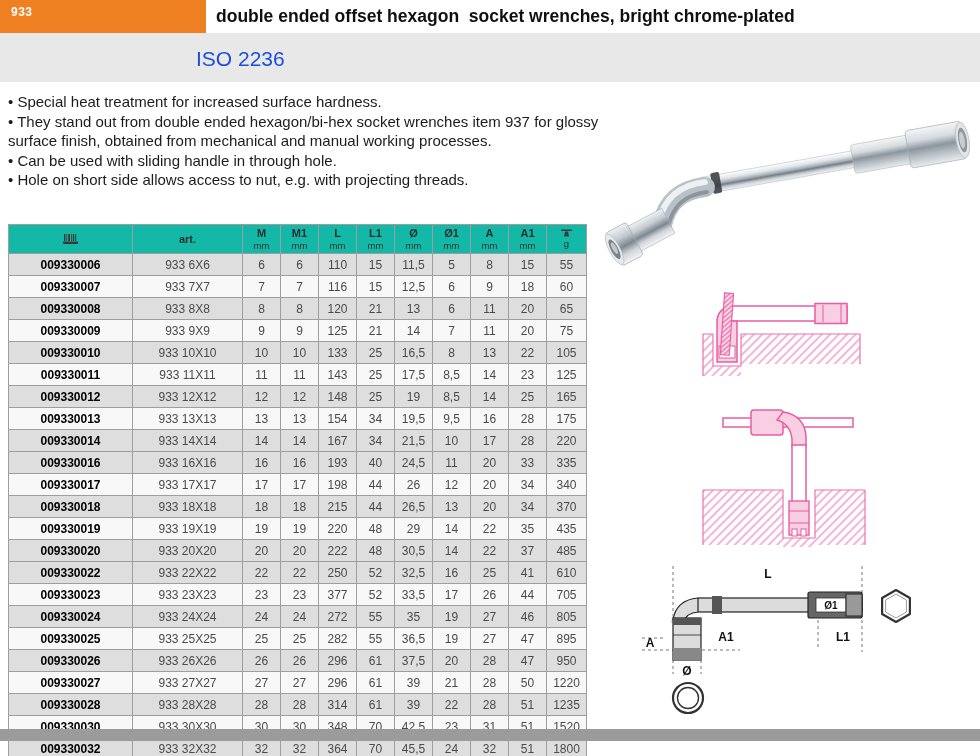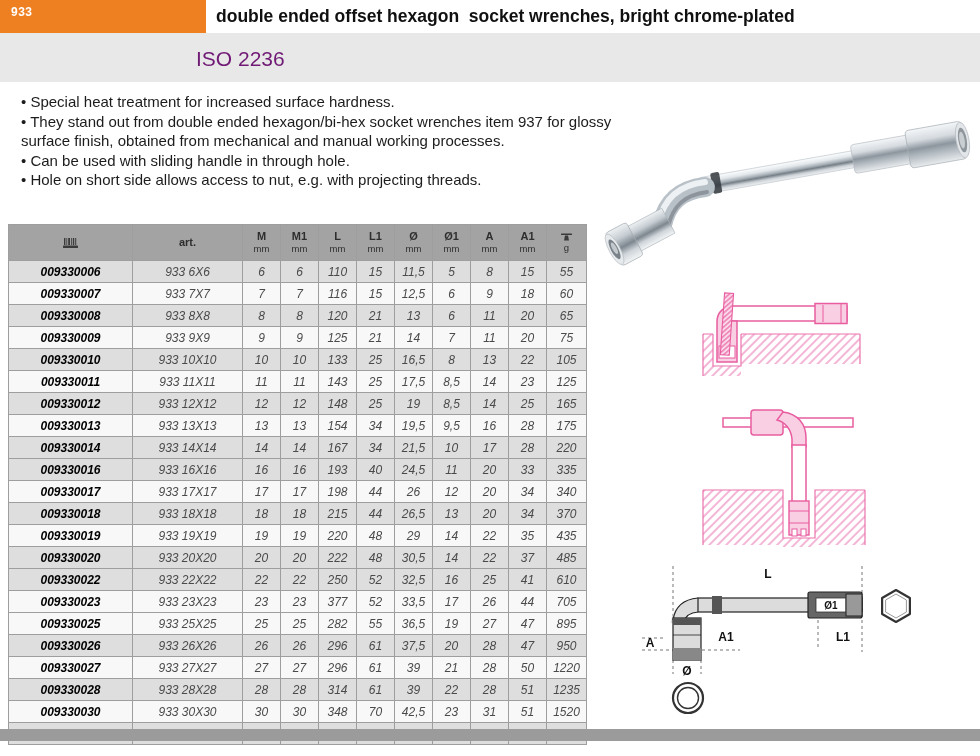--- a/index.html
+++ b/index.html
@@ -7,30 +7,30 @@
     width:980px;height:756px;position:relative;background:#fff;
     font-family:"Liberation Sans", sans-serif;overflow:hidden;
     -webkit-font-smoothing:antialiased;
   }
   
   .topbar{position:absolute;left:0;top:0;width:980px;height:33px;background:#fff;}
   .brand-block{position:absolute;left:0;top:0;width:206px;height:33px;background:#EF8022;}
   .brand-num{position:absolute;left:11px;top:5px;font-size:12px;font-weight:bold;color:#fff;letter-spacing:.5px;}
   .page-title{position:absolute;left:216px;top:0;height:23px;line-height:33px;font-size:17.5px;font-weight:bold;color:#101010;white-space:pre;}
   .iso-band{position:absolute;left:0;top:33px;width:980px;height:49px;background:#E8E8E8;}
-  .iso-text{position:absolute;left:196px;top:0;height:49px;line-height:52px;font-size:21px;color:#701a75;}
+  .iso-text{position:absolute;left:196px;top:0;height:49px;line-height:52px;font-size:21px;color:#1d4ed8;}
   
   .features{position:absolute;left:8px;top:92px;width:618px;font-size:15px;line-height:19.5px;color:#1c1c1c;}
-  .features p{margin:0 0 0 13px;}
+  .features p{margin:0 0 0 0;}
   
   table.spec{position:absolute;left:8px;top:224px;width:578px;border-collapse:collapse;table-layout:fixed;
     font-size:12px;color:#4a4a4a;background:#f8f8f8;}
   table.spec th, table.spec td{border:1px solid #9e9e9e;text-align:center;padding:0;overflow:hidden;}
-  table.spec thead tr{height:36px;background:#a3a3a3;margin-left:34px;}
-  table.spec tbody tr{height:22px;font-style:italic;}
+  table.spec thead tr{height:29px;background:#14b8a6;margin-left:34px;}
+  table.spec tbody tr{height:22px;}
   table.spec tbody tr.shaded{background:#DEDEDE;}
   .th-wrap{display:flex;flex-direction:column;align-items:center;justify-content:center;line-height:11px;gap:1px;}
   .th-top{font-size:11px;font-weight:bold;color:#2e2e2e;}
   .th-sub{font-size:9.5px;font-weight:normal;color:#2e2e2e;}
   td[data-name="cell-code"]{font-weight:bold;color:#000;font-size:12px;}
   
   .fig{position:absolute;}
   
   .bottom-bar{position:absolute;left:0;top:729px;width:980px;height:12px;background:#9B9B9B;}
 </style>
@@ -352,20 +352,33 @@
         <td data-name="cell-art">933 23X23</td>
         <td data-name="cell-value">23</td>
         <td data-name="cell-value">23</td>
         <td data-name="cell-value">377</td>
         <td data-name="cell-value">52</td>
         <td data-name="cell-value">33,5</td>
         <td data-name="cell-value">17</td>
         <td data-name="cell-value">26</td>
         <td data-name="cell-value">44</td>
         <td data-name="cell-value">705</td>
+      </tr>
+      <tr data-name="table-row" class="shaded">
+        <td data-name="cell-code">009330024</td>
+        <td data-name="cell-art">933 24X24</td>
+        <td data-name="cell-value">24</td>
+        <td data-name="cell-value">24</td>
+        <td data-name="cell-value">272</td>
+        <td data-name="cell-value">55</td>
+        <td data-name="cell-value">35</td>
+        <td data-name="cell-value">19</td>
+        <td data-name="cell-value">27</td>
+        <td data-name="cell-value">46</td>
+        <td data-name="cell-value">805</td>
       </tr>
       <tr data-name="table-row">
         <td data-name="cell-code">009330025</td>
         <td data-name="cell-art">933 25X25</td>
         <td data-name="cell-value">25</td>
         <td data-name="cell-value">25</td>
         <td data-name="cell-value">282</td>
         <td data-name="cell-value">55</td>
         <td data-name="cell-value">36,5</td>
         <td data-name="cell-value">19</td>

